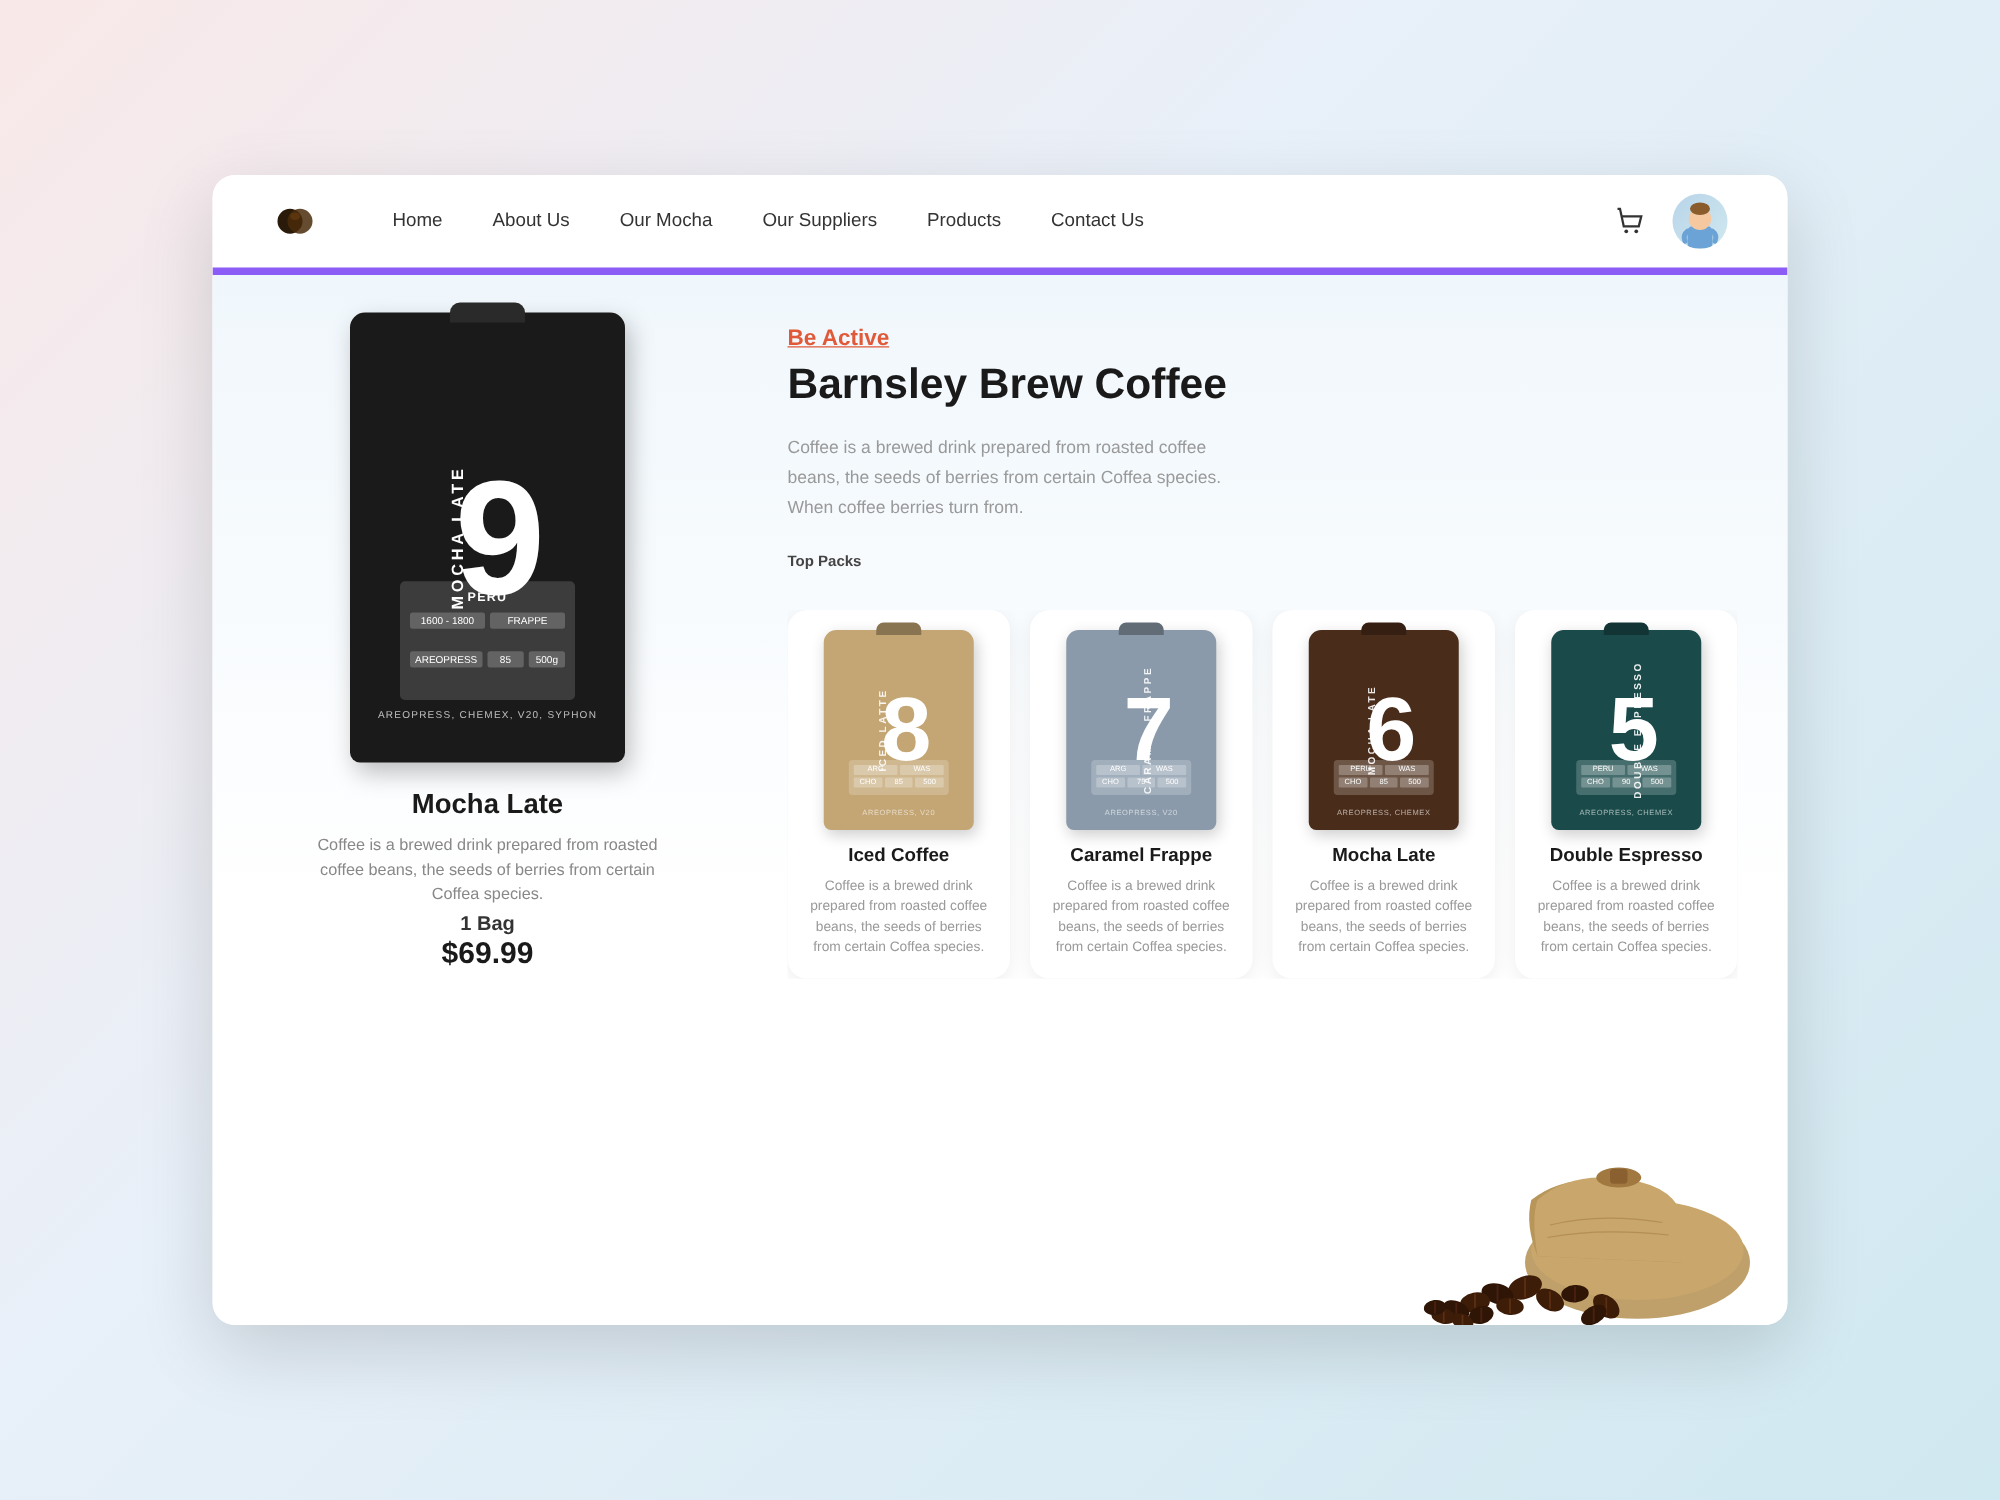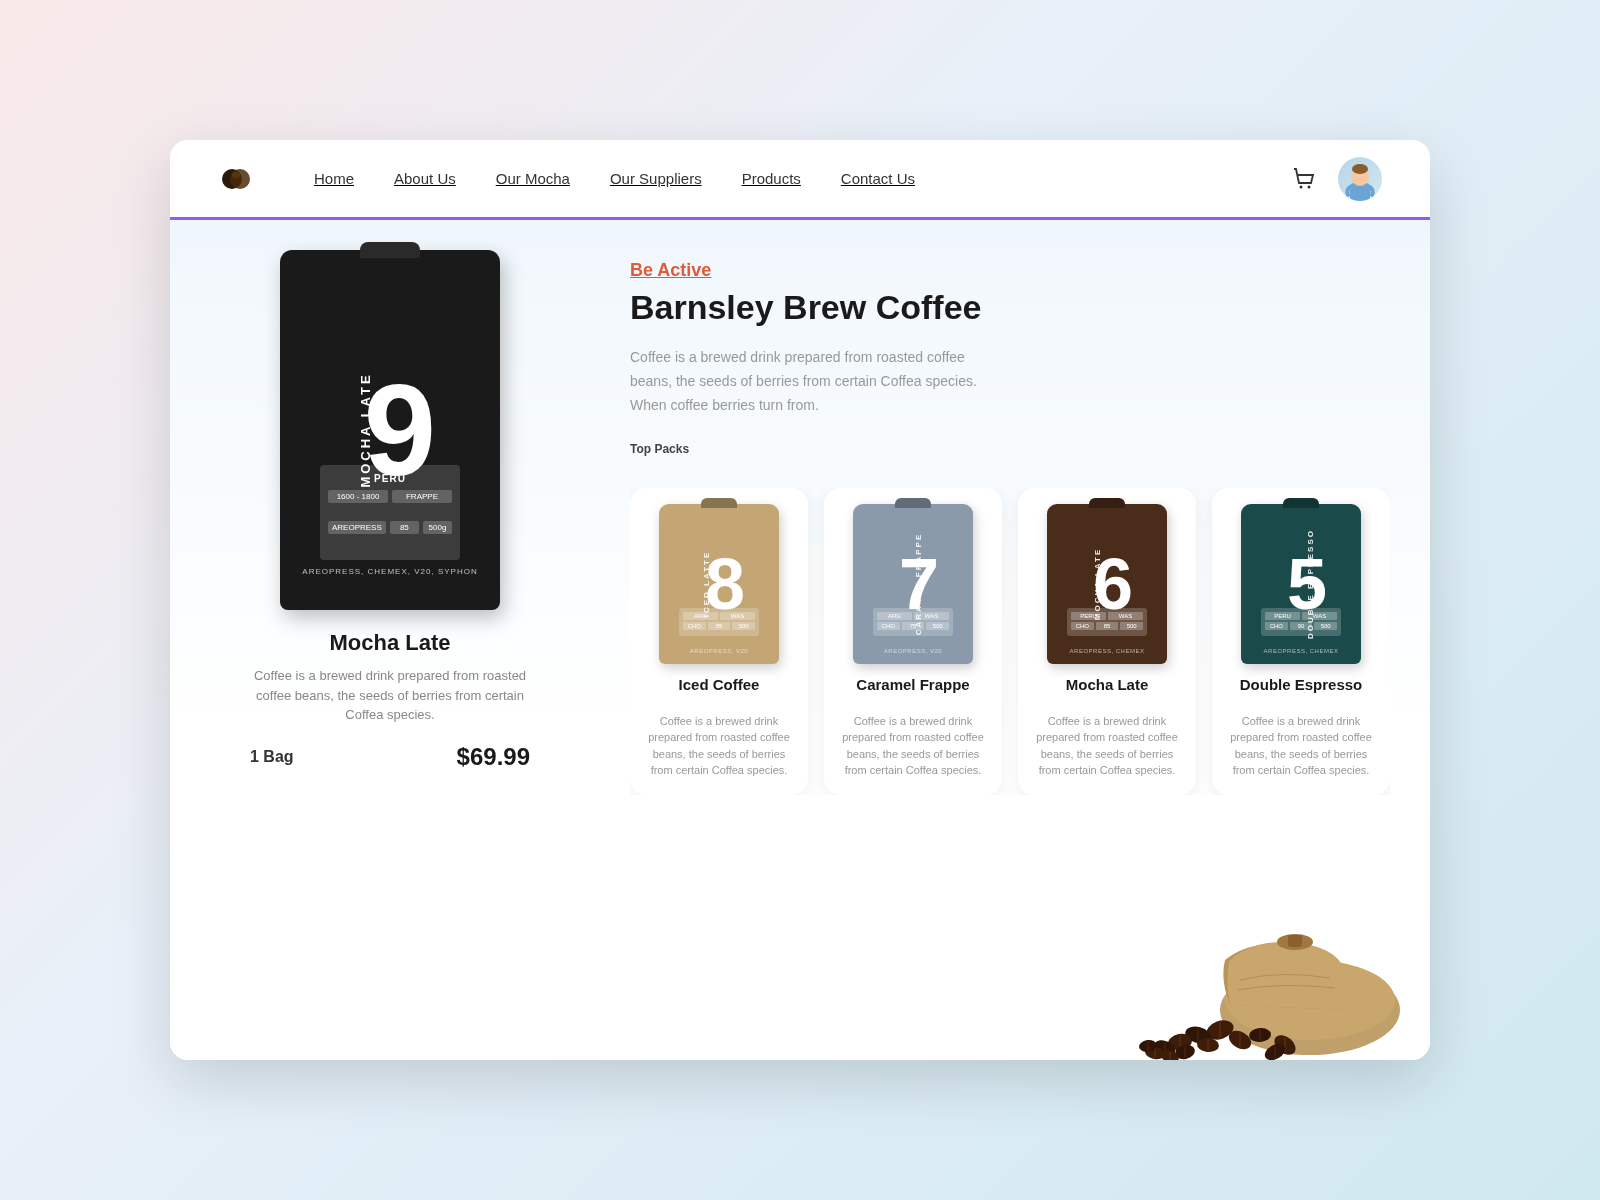--- a/index.html
+++ b/index.html
@@ -25,24 +25,23 @@
       display: flex;
       flex-direction: column;
     }
 
     
     .navbar {
       display: flex;
       align-items: center;
       padding: 0 48px;
       height: 80px;
-      border-bottom: 3px solid #8b5cf6;
+      border-bottom: 6px solid #8b5cf6;
       flex-shrink: 0;
       background: #fff;
-      text-decoration: underline;
     }
 
     .logo {
       display: flex;
       align-items: center;
       gap: 8px;
       margin-right: 60px;
     }
 
     .logo-icon {
@@ -215,26 +214,27 @@
       font-size: 13px;
       color: #888;
       text-align: center;
       margin-top: 10px;
       line-height: 1.5;
       max-width: 280px;
     }
 
     .featured-footer {
       display: flex;
-      justify-content: space-between;
+      justify-content: flex-start;
       align-items: center;
       width: 100%;
       max-width: 300px;
-      margin-top: 18px;
+      margin-top: 6px;
       padding: 0 10px;
+      flex-direction: column;
     }
 
     .featured-qty {
       font-size: 16px;
       font-weight: 600;
       color: #333;
     }
 
     .featured-price {
       font-size: 24px;
@@ -385,21 +385,21 @@
       font-size: 6px;
       text-align: center;
       letter-spacing: 0.5px;
     }
 
     .product-name {
       font-size: 15px;
       font-weight: 700;
       color: #1a1a1a;
       text-align: center;
-      margin-bottom: 20px;
+      margin-bottom: 8px;
     }
 
     .product-desc {
       font-size: 11px;
       color: #999;
       text-align: center;
       line-height: 1.5;
     }
 
     

